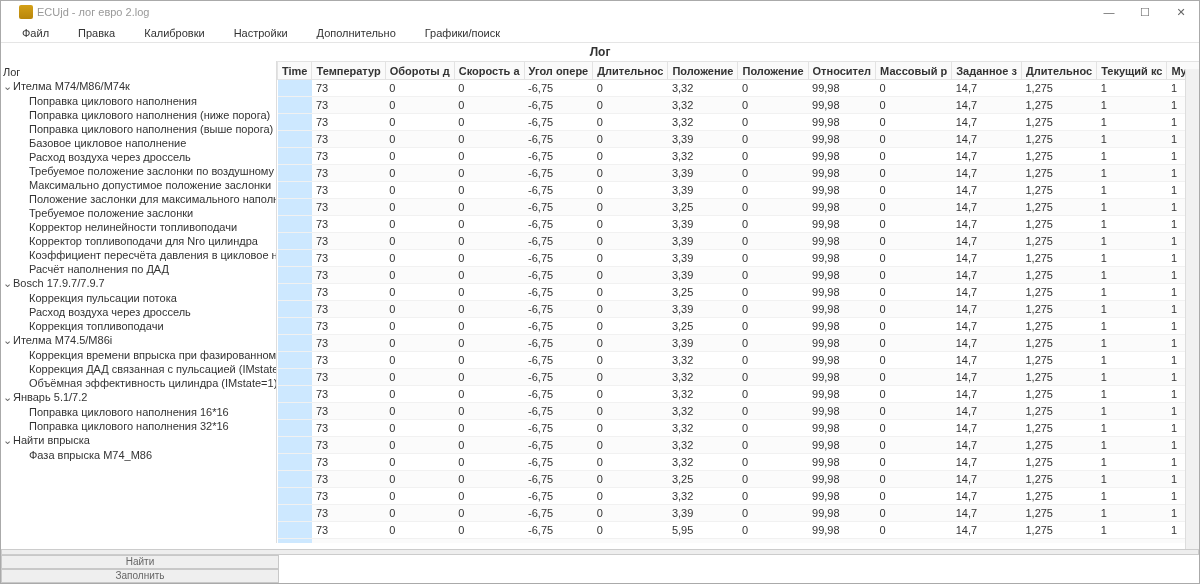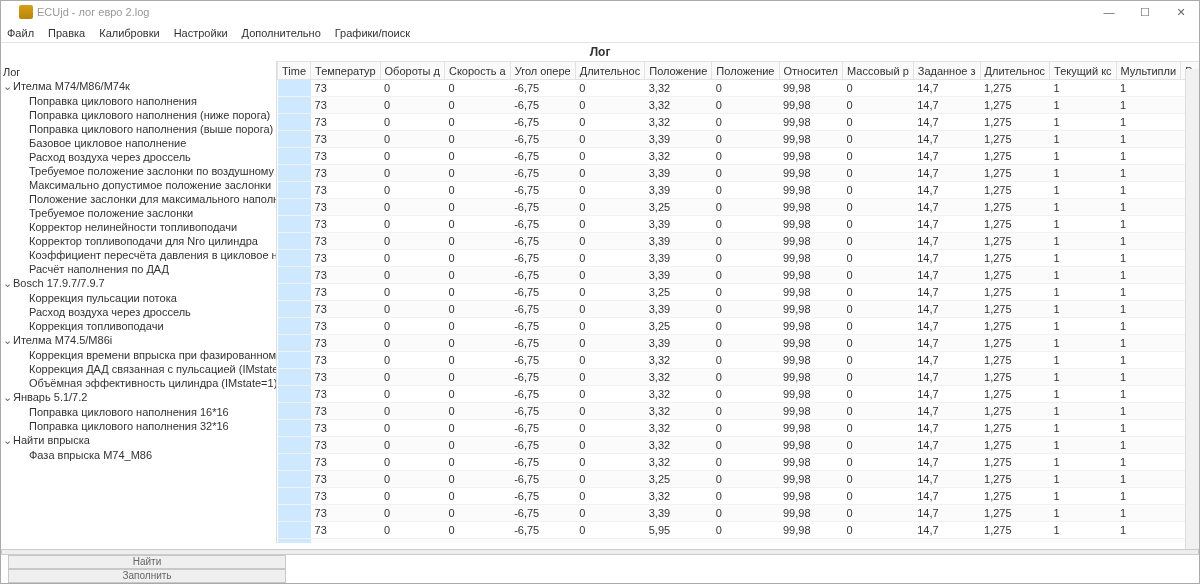--- a/index.html
+++ b/index.html
@@ -2,39 +2,39 @@
 <html><head>
 <meta charset="utf-8">
 <style>
 * { margin: 0; padding: 0; box-sizing: border-box; }
 body { font-family: "Segoe UI", Tahoma, sans-serif; font-size: 11px; background: #fff; color: #333; width: 1200px; height: 584px; overflow: hidden; position: relative; border: 1px solid #aaa;}
 .titlebar { height: 22px; background: #fff; display: flex; align-items: center; padding-left: 18px; }
 .titlebar .icon { width: 14px; height: 14px; background: linear-gradient(#d4a017,#b8860b); border-radius: 2px; margin-right: 4px;}
 .titlebar .title { color: #999; font-size: 11px; }
 .win-controls { position: absolute; right: 0; top: 0; display: flex; }
 .win-btn { width: 36px; height: 22px; display: flex; align-items: center; justify-content: center; color: #666; cursor: pointer; }
-.menubar { height: 20px; display: flex; align-items: center; padding-left: 0; gap: 2px; border-bottom: 1px solid #e5e5e5;}
+.menubar { height: 20px; display: flex; align-items: center; padding-left: 15px; gap: 17px; border-bottom: 1px solid #e5e5e5;}
 .menubar span { padding: 2px 6px; cursor: pointer; color: #333;}
 .header-label { text-align: center; font-size: 12px; font-weight: bold; padding: 2px 0; }
 .main { display: flex; height: 482px; }
 .tree-panel { width: 276px; border-right: 1px solid #ddd; overflow: auto; padding: 4px 2px; }
 .tree-root { font-size: 11px; }
 .tree-item { padding: 1px 0 1px 10px; white-space: nowrap; cursor: default;}
 .tree-group { padding: 1px 0 1px 0; white-space: nowrap; cursor: default;}
 .tree-group .exp { display:inline-block; width:10px; color:#666; cursor:pointer;}
 .tree-children { padding-left: 16px; }
 .grid-panel { flex: 1; overflow: auto; position: relative; }
 table { border-collapse: collapse; width: 100%; font-size: 11px; }
-th { text-align: left; font-weight: normal; border: 1px solid #e3e3e3; padding: 2px 4px; background: #fafafa; height:18px; overflow:hidden; white-space:nowrap; position: sticky; top:0;}
+th { text-align: left; font-weight: bold; border: 1px solid #e3e3e3; padding: 2px 4px; background: #fafafa; height:18px; overflow:hidden; white-space:nowrap; position: sticky; top:0;}
 td { border-bottom: 1px solid #f1f1f1; padding: 2px 4px; white-space: nowrap; height: 17px;}
 tr:nth-child(even) td { background: #fbfbfb; }
 .time-col { background: #cde8ff !important; width: 48px; }
 .footer-rail { position:absolute; bottom:28px; left:0; right:0; height: 6px; background: #eee; border:1px solid #ccc;}
 .bottom-btns { position: absolute; bottom: 0; left: 0; right: 0; display:flex; flex-direction: column;}
-.bottom-btn { height: 14px; background: #efefef; border: 1px solid #c8c8c8; text-align: center; font-size: 10px; color:#666; cursor:pointer; padding:0; line-height:12px;margin-left:7px;}
+.bottom-btn { height: 14px; background: #efefef; border: 1px solid #c8c8c8; text-align: center; font-size: 10px; color:#666; cursor:pointer; padding:0; line-height:12px;}
 .bottom-btn.wide { width: 278px;}
 .scroll-track-v { position:absolute; right:0; top:68px; bottom:34px; width:14px; background:#f1f1f1; border-left:1px solid #ddd;}
 </style>
 </head>
 <body>
 
 <div class="titlebar">
   <span class="icon"></span>
   <span class="title">ECUjd - лог евро 2.log</span>
   <div class="win-controls">

